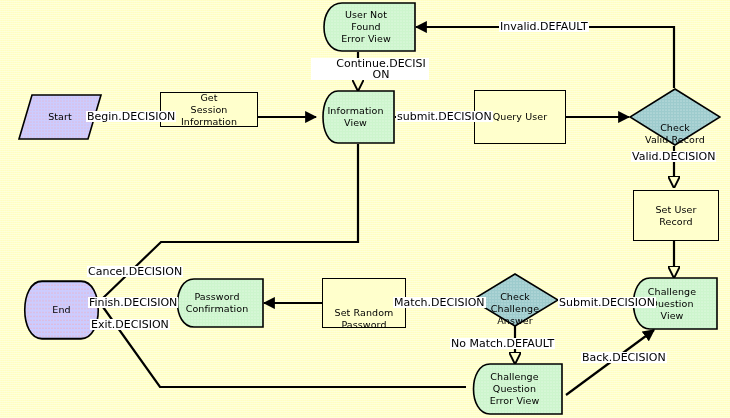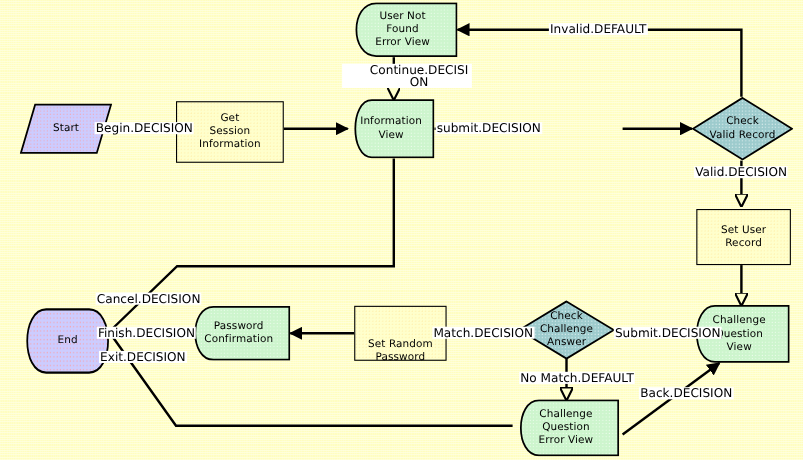--- a/index.html
+++ b/index.html
@@ -46,21 +46,21 @@
     background-size: 3px 3px;
   }
   
   .view { border: 0; background: transparent; }
   .view .shape {
     position: absolute;
     left: 0; top: 0; width: 100%; height: 100%;
     z-index: 1;
   }
   
-  .dec { border: 0; background: transparent; }
+  .dec { border: 0; background: transparent; align-items: flex-end; }
   .dec .shape {
     position: absolute;
     left: 0; top: 0; width: 100%; height: 100%;
     z-index: 1;
   }
   
   .start { border: 0; background: transparent; }
   .start .shape {
     position: absolute;
     left: 0; top: 0; width: 100%; height: 100%;
@@ -150,21 +150,21 @@
     </g>
   </svg>
 
   <div class="node start" style="left:18px; top:94px; width:84px; height:46px;">
     <svg class="shape" viewBox="0 0 84 46" preserveAspectRatio="none">
       <polygon points="14,1 83,1 70,45 1,45" fill="url(#dotViolet)" stroke="#000" stroke-width="1.6"></polygon>
     </svg>
     <span class="lbl">Start</span>
   </div>
 
-  <div class="node proc" style="left:160px; top:92px; width:98px; height:56px;">
+  <div class="node proc" style="left:160px; top:92px; width:98px; height:35px;">
     <span class="lbl prewrap" style="white-space:pre-line;">Get
 Session
 Information</span>
   </div>
 
   <div class="node view" style="left:316px; top:90px; width:79px; height:54px;">
     <svg class="shape" viewBox="0 0 79 54" preserveAspectRatio="none">
       <path d="M 78,1 L 22,1 C 2,1 2,53 22,53 L 78,53 Z" fill="url(#dotGreen)" stroke="#000" stroke-width="1.6"></path>
     </svg>
     <span class="lbl" style="white-space:pre-line;">Information
@@ -173,20 +173,23 @@
 
   <div class="node view" style="left:316px; top:2px; width:100px; height:50px;">
     <svg class="shape" viewBox="0 0 100 50" preserveAspectRatio="none">
       <path d="M 99,1 L 26,1 C 2,1 2,49 26,49 L 99,49 Z" fill="url(#dotGreen)" stroke="#000" stroke-width="1.6"></path>
     </svg>
     <span class="lbl" style="white-space:pre-line;">User Not
 Found
 Error View</span>
   </div>
 
+  <div class="node proc" style="left:474px; top:90px; width:92px; height:54px;">
+    <span class="lbl" style="white-space:pre-line;">Query User</span>
+  </div>
 
   <div class="node dec" style="left:629px; top:88px; width:92px; height:58px;">
     <svg class="shape" viewBox="0 0 92 58" preserveAspectRatio="none">
       <polygon points="46,1 91,29 46,57 1,29" fill="url(#dotTeal)" stroke="#000" stroke-width="1.6"></polygon>
     </svg>
     <span class="lbl" style="white-space:pre-line;">Check
 Valid Record</span>
   </div>
 
   <div class="node proc" style="left:633px; top:190px; width:86px; height:51px;text-align:center;">
@@ -241,20 +244,20 @@
     <span class="lbl">End</span>
   </div>
 
   <div class="edge-label" style="left:86px;  top:111px;">Begin.DECISION</div>
   <div class="edge-label" style="left:396px; top:111px;">submit.DECISION</div>
   <div class="edge-label" style="left:499px; top:21px;">Invalid.DEFAULT</div>
   <div class="edge-label" style="left:311px; top:58px; width:94px;padding-left:23px;">Continue.DECISI
 ON</div>
   <div class="edge-label" style="left:631px; top:151px;">Valid.DECISION</div>
   <div class="edge-label" style="left:558px; top:297px;">Submit.DECISION</div>
-  <div class="edge-label" style="left:472px; top:338px;">No Match.DEFAULT</div>
+  <div class="edge-label" style="left:450px; top:338px;">No Match.DEFAULT</div>
   <div class="edge-label" style="left:581px; top:352px;">Back.DECISION</div>
   <div class="edge-label" style="left:393px; top:297px;">Match.DECISION</div>
   <div class="edge-label" style="left:88px;  top:297px;">Finish.DECISION</div>
   <div class="edge-label" style="left:87px;  top:266px;">Cancel.DECISION</div>
   <div class="edge-label" style="left:90px;  top:319px;">Exit.DECISION</div>
 
 </div>
 
 </body></html>

